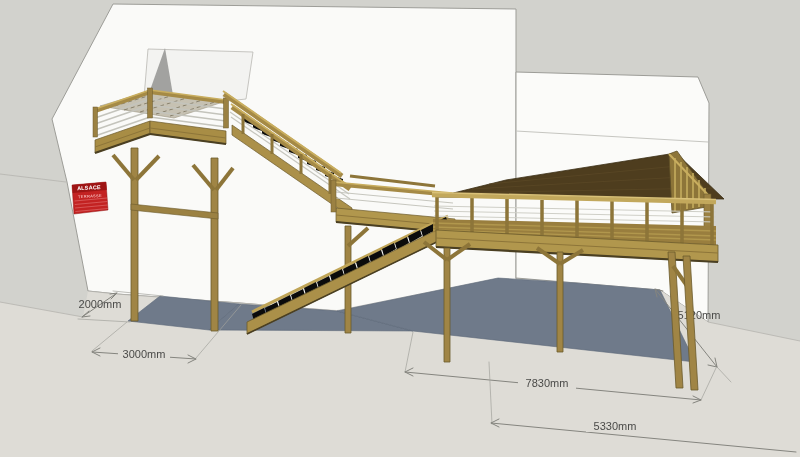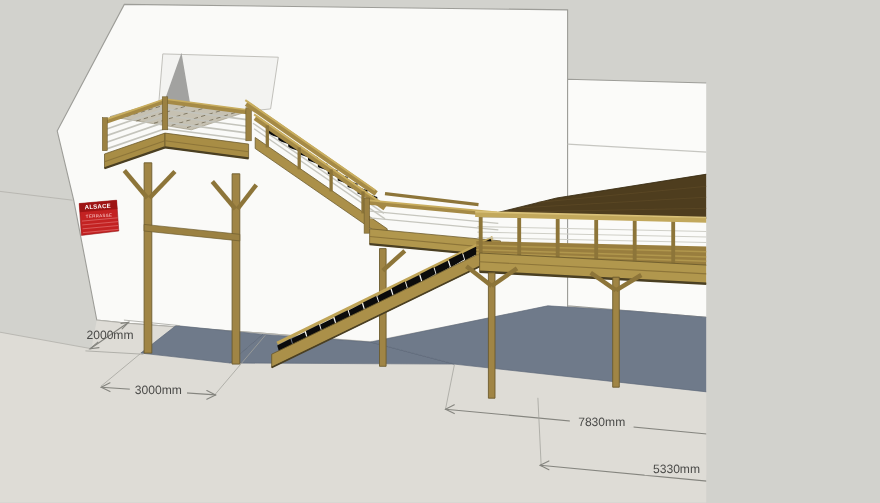--- a/index.html
+++ b/index.html
@@ -1,16 +1,16 @@
 <!DOCTYPE html>
 <html><head>
 <meta charset="utf-8">
 <style>
   html,body{margin:0;padding:0;background:#d2d2cd;}
-  .stage{position:relative;width:642px;height:457px;overflow:hidden;font-family:"Liberation Sans",sans-serif;}
+  .stage{position:relative;width:800px;height:457px;overflow:hidden;font-family:"Liberation Sans",sans-serif;}
   svg{display:block;}
   text.dim{font-family:"Liberation Sans",sans-serif;font-size:11px;fill:#4a4a48;}
   text.logo-big{font-family:"Liberation Sans",sans-serif;font-weight:bold;font-size:5.5px;fill:#ffffff;letter-spacing:.2px;}
   text.logo-small{font-family:"Liberation Sans",sans-serif;font-size:4px;fill:#ffd8d8;letter-spacing:.3px;}
 </style>
 </head>
 <body>
 
 <div class="stage">
 <svg width="800" height="457" viewBox="0 0 800 457">

